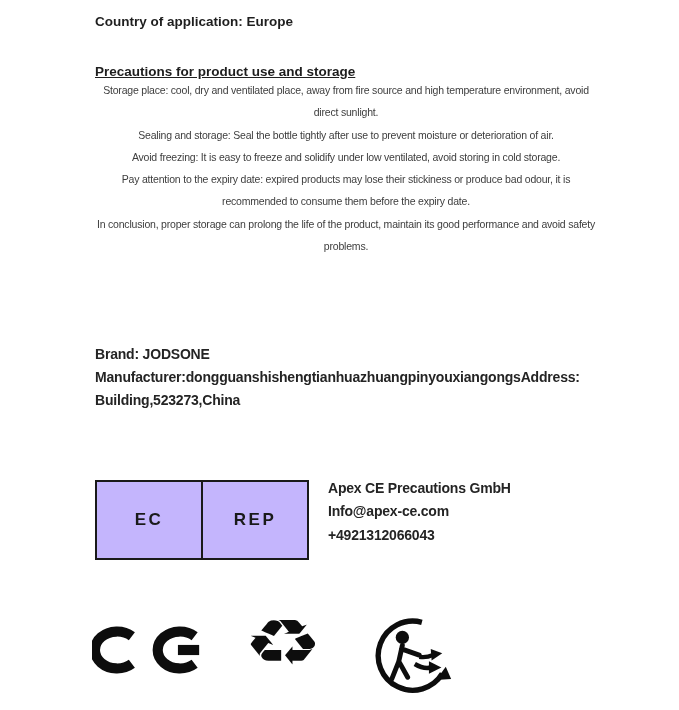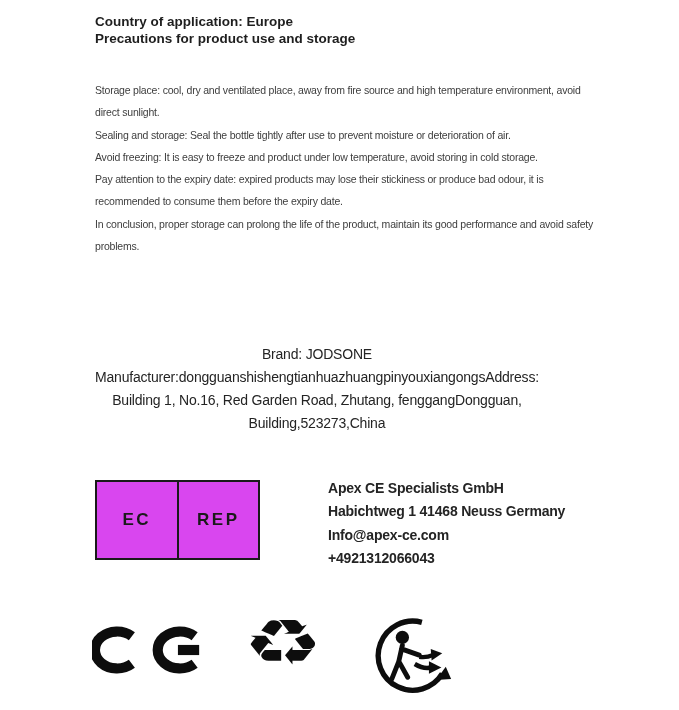--- a/index.html
+++ b/index.html
@@ -6,33 +6,33 @@
   body{
     width:679px;height:710px;background:#ffffff;position:relative;overflow:hidden;
     font-family:"Liberation Sans","DejaVu Sans",sans-serif;
   }
   .abs{position:absolute;}
   .heading{
     left:95px;font-size:13.5px;font-weight:bold;color:#1e1e1e;letter-spacing:0;
     white-space:nowrap;
   }
   #heading-country{top:14px;}
-  #heading-precautions{top:31px;}
+  #heading-precautions{top:64px;text-decoration:underline;}
   #precautions-body{
     left:95px;top:79px;width:502px;
     font-size:10.5px;letter-spacing:-0.2px;line-height:22.3px;color:#3d3d3d;
   }
-  #precautions-body p{margin:0;}
+  #precautions-body p{margin:0;text-align:center;}
   #brand-block{
-    left:95px;top:343px;font-size:14px;font-weight:normal;color:#242424;
-    line-height:23px;white-space:nowrap;letter-spacing:-0.2px;text-align:center;
+    left:95px;top:343px;font-size:14px;font-weight:bold;color:#242424;
+    line-height:23px;white-space:nowrap;letter-spacing:-0.2px;
   }
   #ecrep-box{
-    left:95px;top:480px;width:165px;height:80px;border:2px solid #1a1a1a;
-    display:flex;box-sizing:border-box;background:#d946ef;
+    left:95px;top:480px;width:214px;height:80px;border:2px solid #1a1a1a;
+    display:flex;box-sizing:border-box;background:#c4b5fd;
   }
   .ecrep-cell{
     flex:1;display:flex;align-items:center;justify-content:center;
     font-size:17px;font-weight:bold;letter-spacing:2.5px;color:#1a1a1a;
   }
   .ecrep-cell.first{border-right:2px solid #1a1a1a;}
   #rep-block{
     left:328px;top:477px;font-size:14px;font-weight:bold;color:#242424;
     line-height:23.3px;white-space:nowrap;letter-spacing:-0.2px;
   }
@@ -47,40 +47,38 @@
 </head>
 <body>
 
 <div class="abs heading" id="heading-country">Country of application: Europe</div>
 
 <div class="abs heading" id="heading-precautions">Precautions for product use and storage</div>
 
 <div class="abs" id="precautions-body">
     <p>Storage place: cool, dry and ventilated place, away from fire source and high temperature environment, avoid direct sunlight.</p>
     <p>Sealing and storage: Seal the bottle tightly after use to prevent moisture or deterioration of air.</p>
-    <p>Avoid freezing: It is easy to freeze and product under low temperature, avoid storing in cold storage.</p>
+    <p>Avoid freezing: It is easy to freeze and solidify under low ventilated, avoid storing in cold storage.</p>
     <p>Pay attention to the expiry date: expired products may lose their stickiness or produce bad odour, it is recommended to consume them before the expiry date.</p>
     <p>In conclusion, proper storage can prolong the life of the product, maintain its good performance and avoid safety problems.</p>
   </div>
 
 <div class="abs" id="brand-block">
     <div>Brand: JODSONE</div>
     <div>Manufacturer:dongguanshishengtianhuazhuangpinyouxiangongsAddress:</div>
-    <div>Building 1, No.16, Red Garden Road, Zhutang, fenggangDongguan,</div>
     <div>Building,523273,China</div>
   </div>
 
 <div class="abs" id="ecrep-box">
   <div class="ecrep-cell first">EC</div>
   <div class="ecrep-cell">REP</div>
 </div>
 
 <div class="abs" id="rep-block">
-  <div>Apex CE Specialists GmbH</div>
-  <div>Habichtweg 1 41468 Neuss Germany</div>
+  <div>Apex CE Precautions GmbH</div>
   <div>Info@apex-ce.com</div>
   <div>+4921312066043</div>
 </div>
 
 <div class="abs" id="ce-icon">
   <svg width="122" height="48" viewBox="0 0 132 52" aria-hidden="true">
     <path d="M 43.1 11.1 A 24 20 0 1 0 43.1 40.9" fill="none" stroke="#0d0d0d" stroke-width="11"></path>
     <g transform="translate(68,0)">
       <path d="M 43.1 11.1 A 24 20 0 1 0 43.1 40.9" fill="none" stroke="#0d0d0d" stroke-width="11"></path>
       <path d="M 25 26 H 48" fill="none" stroke="#0d0d0d" stroke-width="11"></path>

